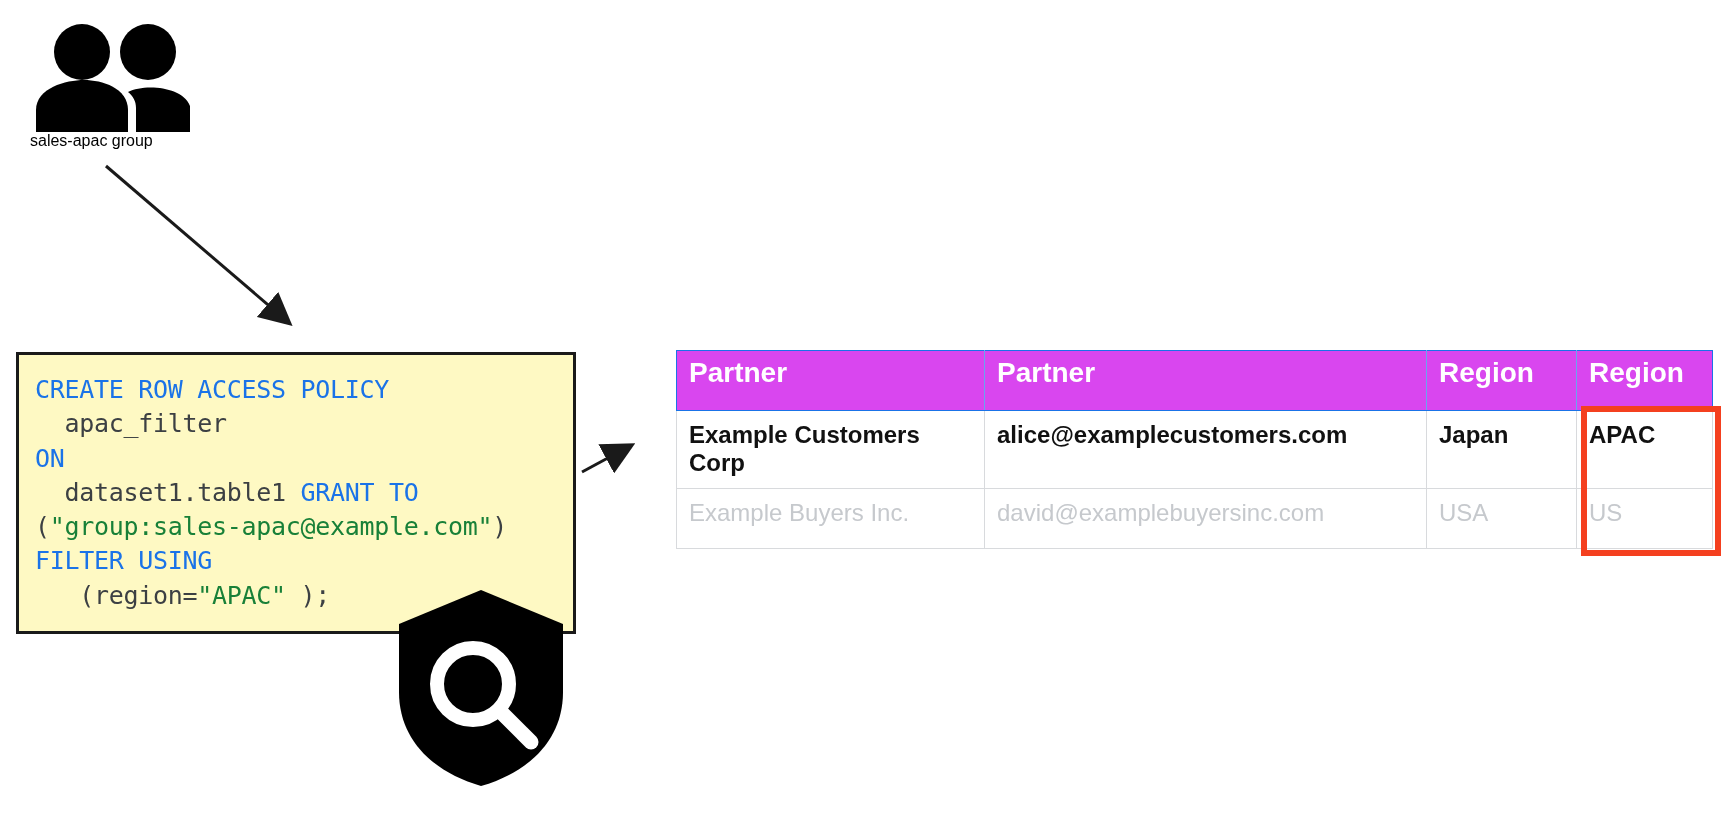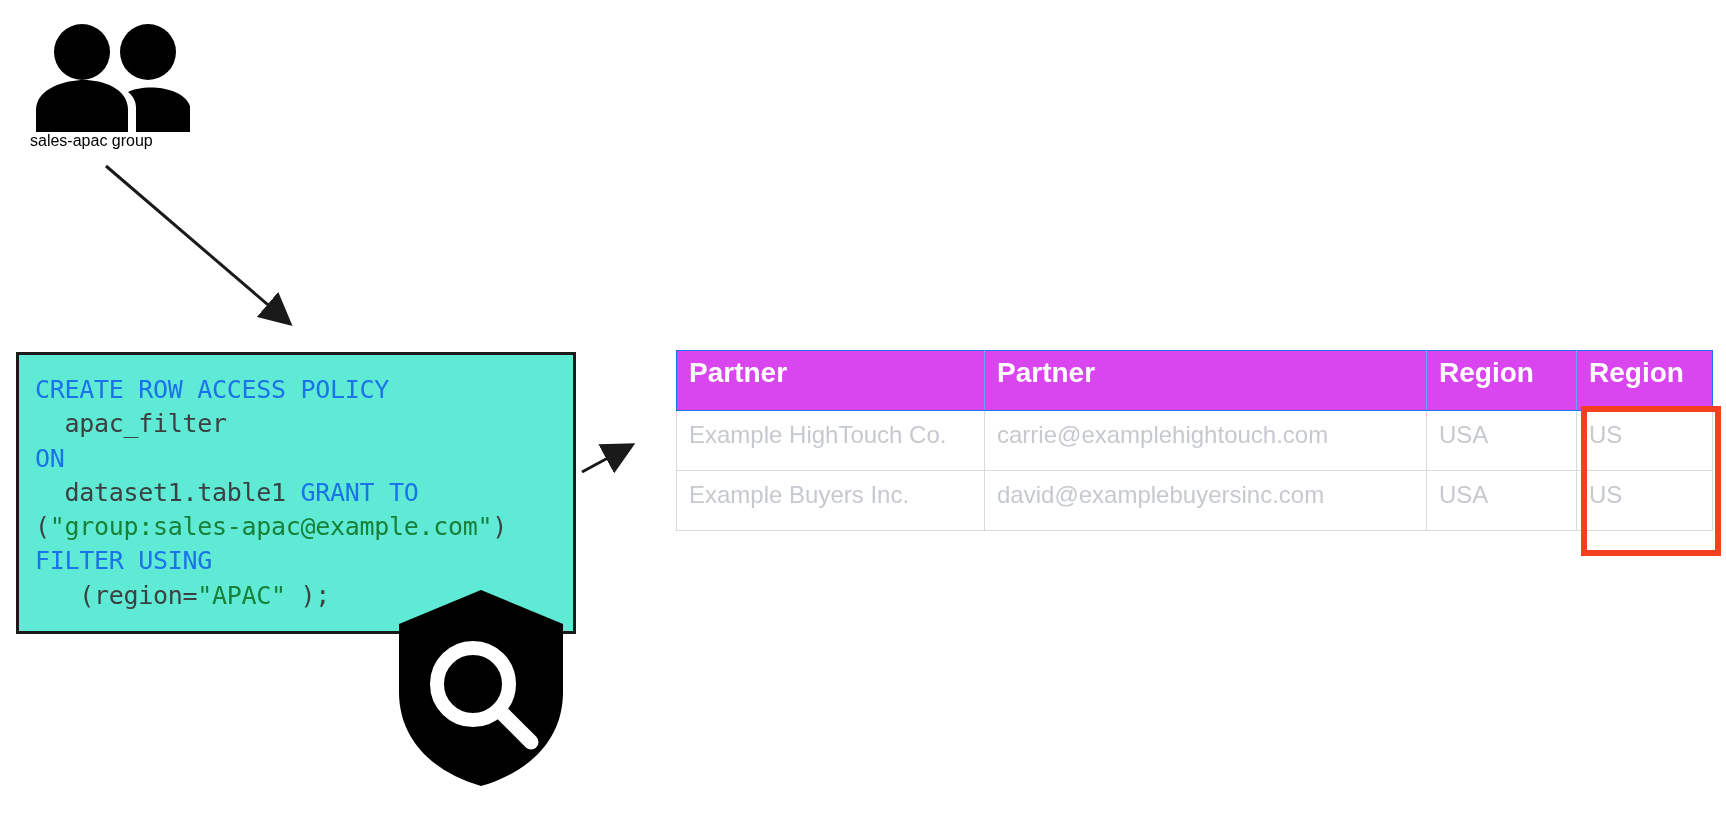--- a/index.html
+++ b/index.html
@@ -48,21 +48,21 @@
   }
 
   
   #code-box {
     position: absolute;
     left: 16px;
     top: 352px;
     width: 560px;
     height: 282px;
     border: 3px solid #1a1a1a;
-    background: #5eead4;
+    background: #fef9c3;
     box-sizing: border-box;
     padding: 18px 14px 10px 16px;
     z-index: 2;
   }
   #code-text {
     font-family: "DejaVu Sans Mono", "Liberation Mono", monospace;
     font-size: 25px;
     line-height: 1.37;
     white-space: pre;
     margin: 0;
@@ -196,25 +196,25 @@
   </colgroup>
   <thead>
     <tr>
       <th>Partner</th>
       <th>Partner</th>
       <th>Region</th>
       <th>Region</th>
     </tr>
   </thead>
   <tbody>
-    <tr class="dimmed">
-      <td>Example HighTouch Co.</td>
-      <td>carrie@examplehightouch.com</td>
-      <td>USA</td>
-      <td>US</td>
+    <tr>
+      <td>Example Customers Corp</td>
+      <td>alice@examplecustomers.com</td>
+      <td>Japan</td>
+      <td>APAC</td>
     </tr>
     <tr class="dimmed">
       <td>Example Buyers Inc.</td>
       <td>david@examplebuyersinc.com</td>
       <td>USA</td>
       <td>US</td>
     </tr>
   </tbody>
 </table>
 

